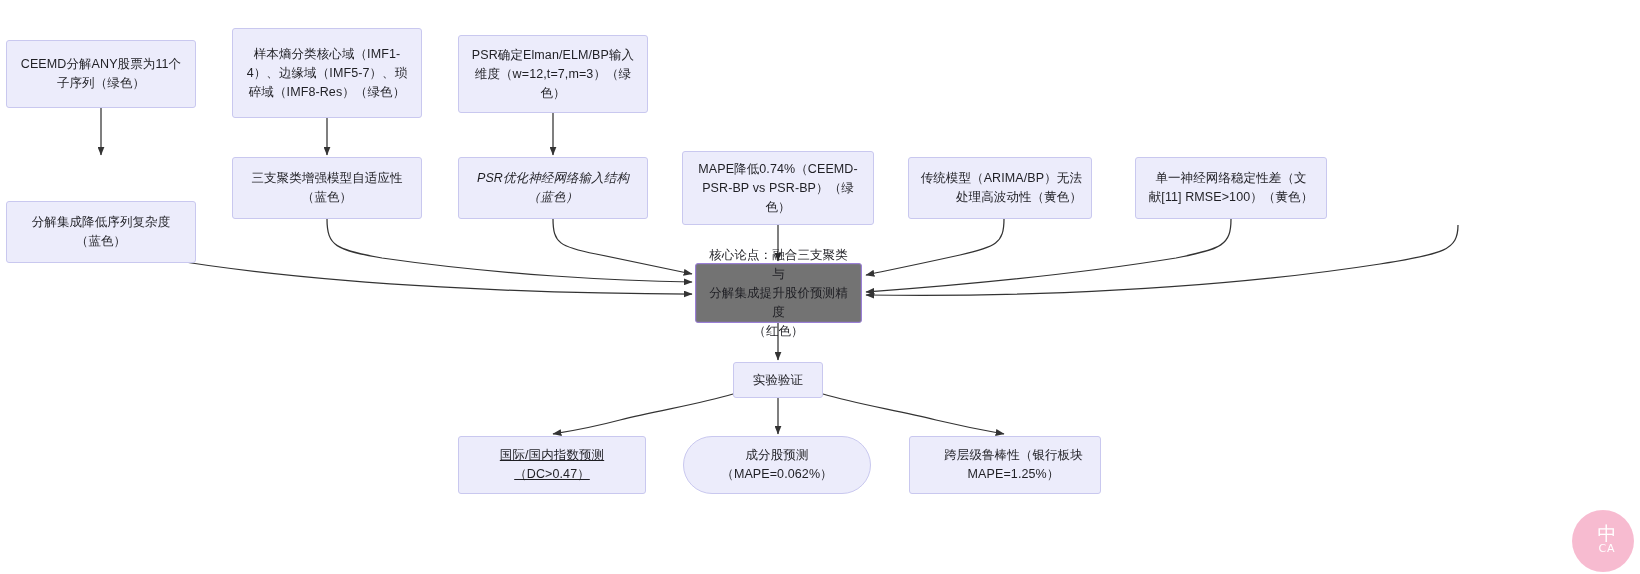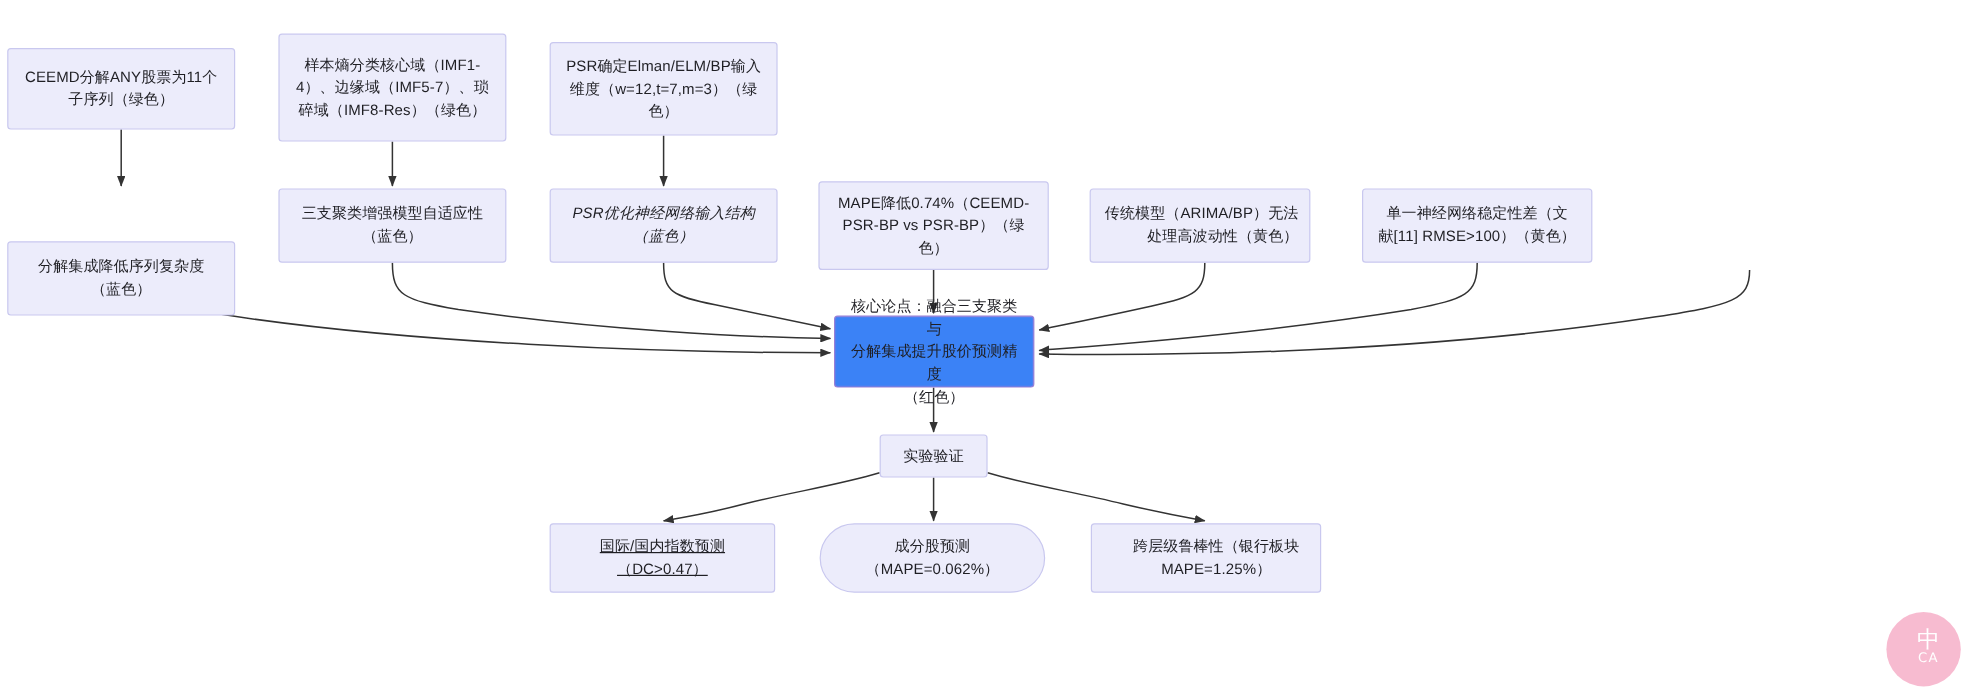--- a/index.html
+++ b/index.html
@@ -39,21 +39,21 @@
     justify-content: center;
     text-align: center;
     color: #1f1f24;
     font-size: 12.5px;
     line-height: 1.52;
     padding: 4px 9px;
     letter-spacing: 0.1px;
   }
   .node.core {
     border: 1.6px solid #9a7fd6;
-    background: #3b82f6;
+    background: #737373;
     box-shadow: 0 0 0 1px rgba(154,127,214,0.18) inset;
   }
   .node-text {
     display: block;
     width: 100%;
     white-space: pre-line;
   }
   #watermark {
     position: absolute;
     right: 6px;

